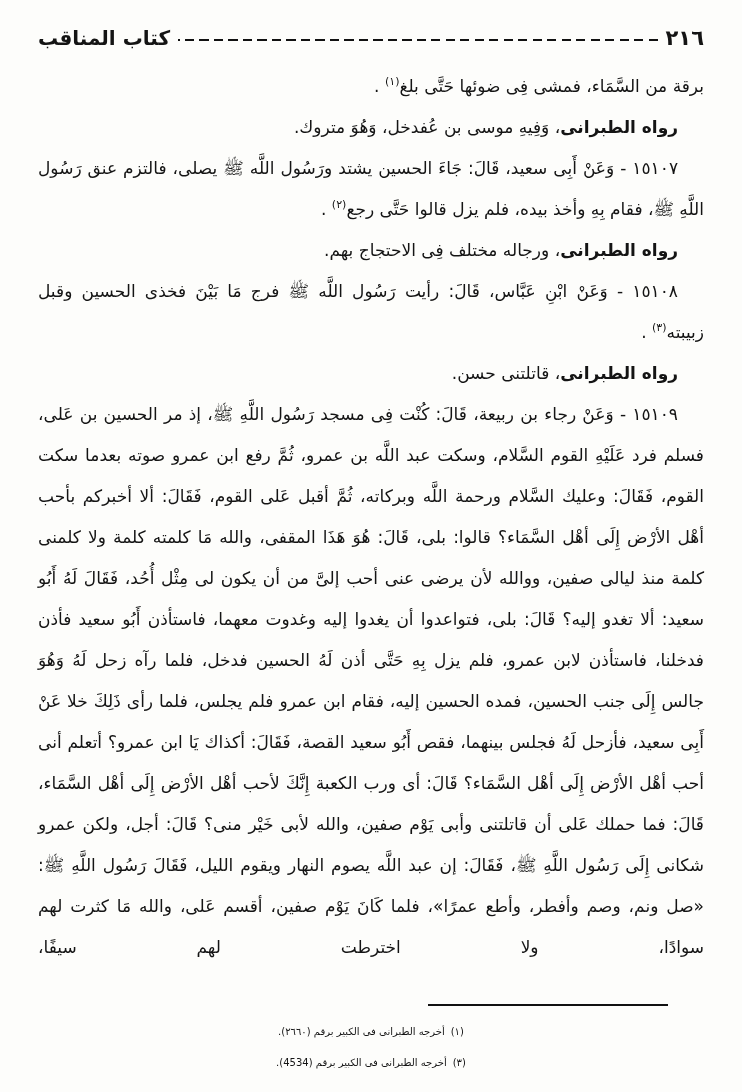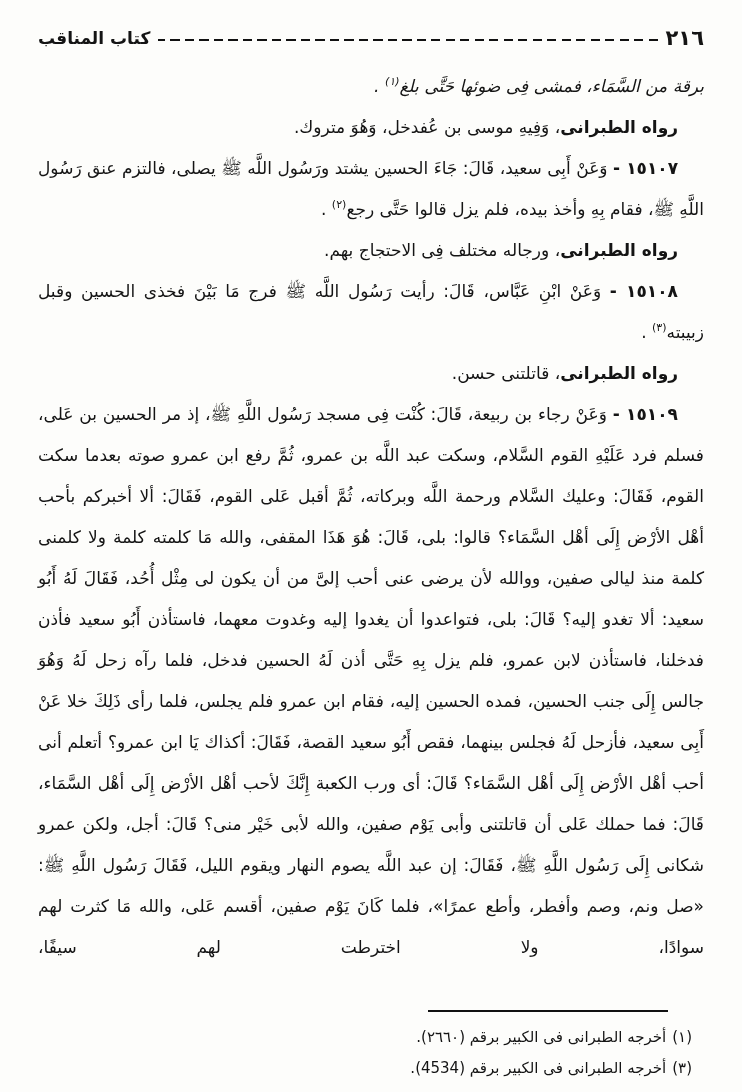--- a/index.html
+++ b/index.html
@@ -17,46 +17,46 @@
   .header {
     display:flex; align-items:center;
     margin-bottom:16px;
     font-weight:bold;
   }
   .page-number { font-size:21px; letter-spacing:2px; white-space:nowrap; }
   .header-rule {
     flex:1; height:2.5px; margin:4px 8px 0 8px;
     background:repeating-linear-gradient(to left, #111 0 9px, transparent 9px 14.5px);
   }
-  .book-title { font-size:17px; white-space:nowrap; }
+  .book-title { font-size:20px; white-space:nowrap; }
 
   
   .body-text p {
     margin:0;
     font-size:17px;
     line-height:41px;
     text-align:justify;
   }
-  .p-cont  { text-indent:0;font-style:italic; }
+  .p-cont  { text-indent:0; }
   .p-narr  { text-align:right !important; text-indent:26px; }
   .p-hadith{ text-indent:26px; }
   .p-last  { text-align-last:justify; }
   .b { font-weight:bold; }
-  .num { font-weight:bold; letter-spacing:1px;margin-top:9px; }
+  .num { font-weight:normal; letter-spacing:1px;margin-top:9px; }
   sup.fn-ref {
     font-size:11px; font-weight:normal;
     line-height:0; vertical-align:7px;
   }
 
   
   .footnotes {
     position:absolute;
-    right:50px; left:50px; bottom:8px;
-    direction:rtl; text-align:right;
-    font-size:15px;
+    right:50px; left:50px; bottom:14px;
+    direction:rtl; text-align:center;
+    font-size:10px;
   }
   .fn-divider {
     width:240px; height:2px; background:#111;
     margin:0 24px 10px 0;
   }
   .fn-line { line-height:31px; white-space:nowrap; }
   .fn-marker { margin-left:6px; }
 </style>
 </head>
 <body>

